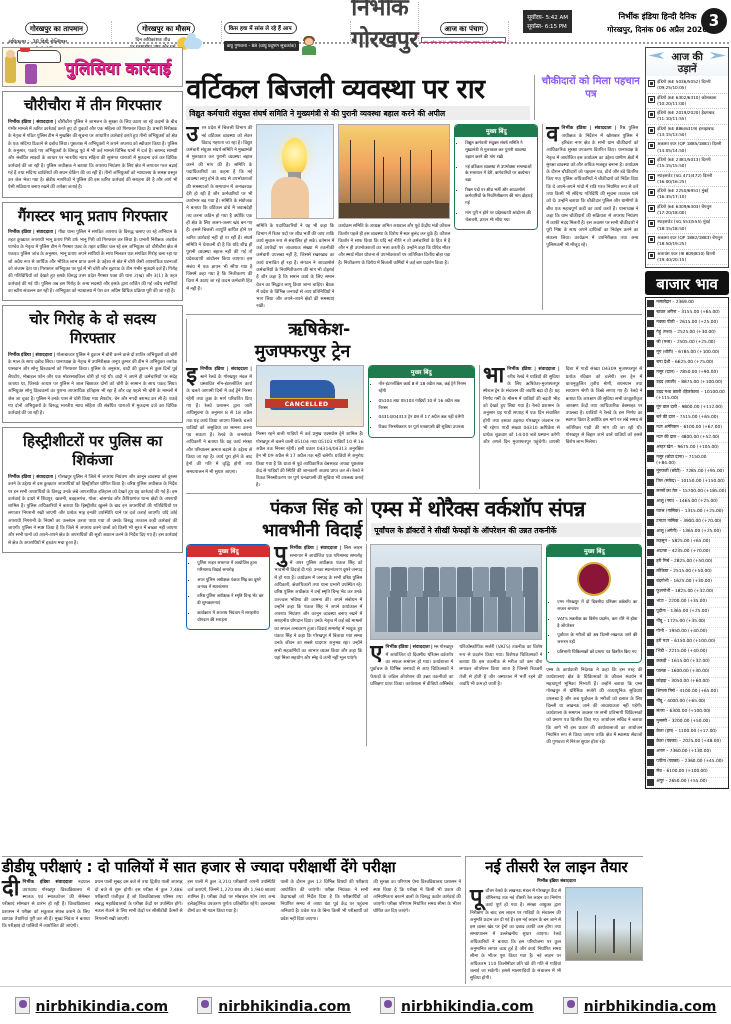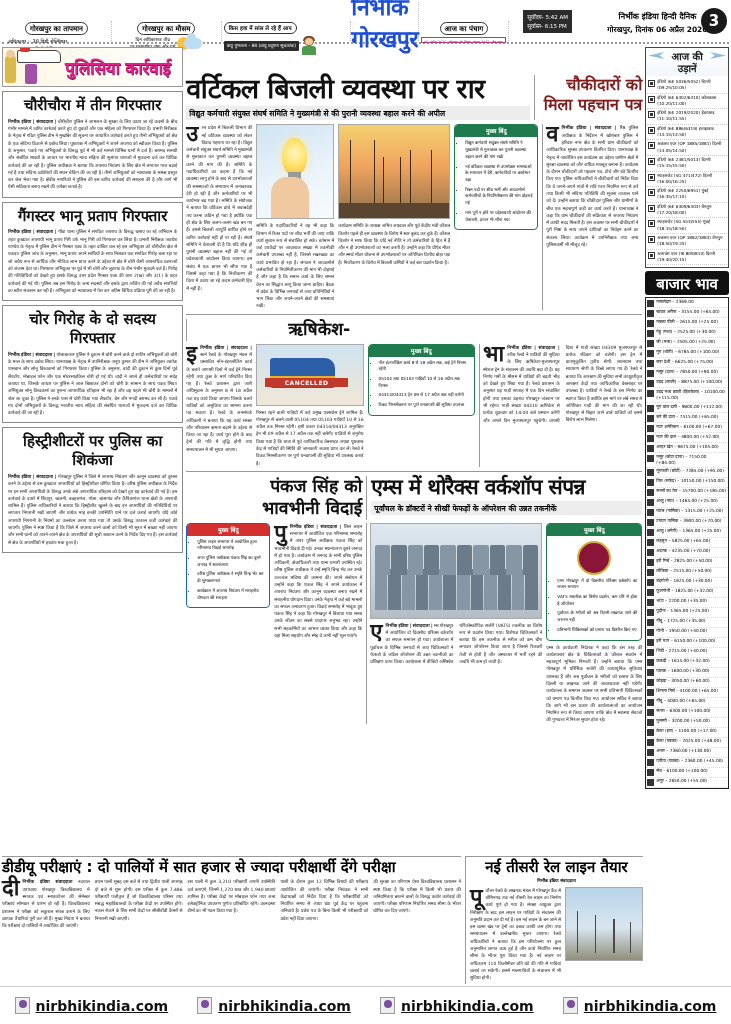--- a/index.html
+++ b/index.html
@@ -31,21 +31,21 @@
   .airchip { background:#2b2b2b; color:#fff; font-size:4.5px; padding:2px 3px; line-height:1.25; text-align:center; border-radius:1px;}
   .boyface { width:16px; height:18px; position:relative; }
   .boyface .head { position:absolute; left:3px; top:0; width:10px; height:9px; border-radius:50%; background:#f2c9a0; border:1px solid #8a5a30;}
   .boyface .hair { position:absolute; left:2px; top:-1px; width:12px; height:5px; border-radius:6px 6px 0 0; background:#6b4226;}
   .boyface .body { position:absolute; left:1px; top:9px; width:14px; height:9px; border-radius:3px 3px 0 0; background:#4f9a4f;}
   .sun { width:13px;height:13px;border-radius:50%;background:#f5c542; }
   .cloud { width:18px;height:11px;border-radius:7px;background:#bcdcf5; position:relative; margin-left:-6px;}
   .cloud:before{content:"";position:absolute;left:3px;top:-5px;width:9px;height:9px;border-radius:50%;background:#bcdcf5;}
 
   .mh-title { flex:1; display:flex; align-items:center; justify-content:center;
-              font-size:23px; font-weight:bold; letter-spacing:-0.5px; color:#1d4ed8;
+              font-size:23px; font-weight:bold; letter-spacing:-0.5px; color:#404040;
               border-right:1px dotted #bbb;}
   .mh-panchang { width: 92px; border-right:1px dotted #bbb;}
   .panch-body { border:1px solid #b03a7a; font-size:3.2px; line-height:1.3; padding:2px; margin-top:2px;
                 color:#7d2150; text-align:justify; height:30px; overflow:hidden;}
   .mh-sun { width: 78px; display:flex; flex-direction:column; justify-content:center; align-items:center;}
   .sunchip { background:#2b2b2b; color:#fff; font-size:5.5px; padding:3px 4px; line-height:1.6; text-align:left;}
   .mh-right { width: 146px; display:flex; flex-direction:column; justify-content:center; align-items:center; position:relative; }
   .mh-right .l1 { font-size:8px; font-weight:bold;}
   .mh-right .l2 { font-size:7.5px; font-weight:bold; margin-top:3px;}
   .pageno { position:absolute; right:2px; top:6px; width:26px;height:26px;border-radius:50%;
@@ -67,21 +67,21 @@
   .pb-car:after{content:"";position:absolute;left:2px;top:-4px;width:10px;height:5px;background:#d33;border-radius:2px;}
   .pb-cop { position:absolute; left:2px; top:8px; width:11px;height:27px;background:#d8b94a; border-radius:3px;}
   .pb-cop:before{content:"";position:absolute;left:1px;top:-6px;width:9px;height:8px;border-radius:50%;background:#f0c9a0;}
   .pb-thief{position:absolute;left:22px;top:16px;width:12px;height:20px;background:#a050a8;border-radius:2px;}
   .pb-txt { font-size:17px; font-weight:bold; color:#e0218a; letter-spacing:-0.3px;
             text-shadow: 0.5px 0.5px 0 #7a0f4a; }
 
   .newsbox { border:1px solid #8a8a8a; margin-top:4px; padding:4px 5px 6px; background:#fff;}
   .hl-xl { font-size:17.5px; font-weight:bold; text-align:right; line-height:1.25; color:#111;}
   .hl-lg { font-size:15px; font-weight:bold; text-align:center; line-height:1.25; color:#111;}
-  .hl-md { font-size:16px; font-weight:bold; text-align:right; line-height:1.25; color:#7f1d1d;}
+  .hl-md { font-size:10px; font-weight:bold; text-align:center; line-height:1.25; color:#8b5cf6;}
   .byline { font-size:4.6px; font-weight:bold; }
   .btext { font-size:4.5px; line-height:1.62; text-align:justify; color:#1b1b1b; margin-top:3px;
            hyphens:auto; word-spacing:-0.2px;}
   .btext.cols2 { column-count:2; column-gap:6px; }
 
   
   .lead-hl { font-size:27px; font-weight:bold; letter-spacing:-0.6px; line-height:1.05; color:#111;}
   .lead-sub { font-size:7.6px; font-weight:bold; background:#ededed; padding:2px 3px; margin-top:3px;}
   .mid-head-row { display:flex; gap:4px; }
 
@@ -307,20 +307,21 @@
             <span>रिष्ठ पुलिस अधीक्षक के निर्देशन में खोराबार पुलिस ने हरिवंश नगर क्षेत्र के सभी ग्राम चौकीदारों को आधिकारिक सुरक्षा उपकरण वितरित किए। थानाध्यक्ष के नेतृत्व में आयोजित इस कार्यक्रम का उद्देश्य ग्रामीण क्षेत्रों में सुरक्षा व्यवस्था को और अधिक मजबूत बनाना है। कार्यक्रम के दौरान चौकीदारों को पहचान पत्र, टॉर्च और डंडे वितरित किए गए। पुलिस अधिकारियों ने चौकीदारों को निर्देश दिया कि वे अपने-अपने गांवों में रात्रि गश्त नियमित रूप से करें तथा किसी भी संदिग्ध गतिविधि की सूचना तत्काल थाने को दें। उन्होंने बताया कि चौकीदार पुलिस और ग्रामीणों के बीच एक महत्वपूर्ण कड़ी का कार्य करते हैं। थानाध्यक्ष ने कहा कि ग्राम चौकीदारों की सक्रियता से अपराध नियंत्रण में काफी मदद मिलती है। इस अवसर पर सभी चौकीदारों ने पूरी निष्ठा के साथ अपने दायित्वों का निर्वहन करने का संकल्प लिया। कार्यक्रम में उपनिरीक्षक तथा अन्य पुलिसकर्मी भी मौजूद रहे।</span>
           </div>
         </div>
       </div>
 
       <div class="sep"></div>
 
       <div style="display:flex;gap:4px;">
         <div style="width:164px;border-left:1px solid #999;padding-left:4px;">
           <div class="hl-xl">ऋषिकेश-</div>
+          <div class="hl-xl">मुजफ्फरपुर ट्रेन</div>
         </div>
       </div>
 
       <div style="display:flex;gap:4px;margin-top:3px;">
         <div style="width:66px;">
           <div class="btext" style="margin-top:0;">
             <span class="byline">निर्भीक इंडिया | संवाददाता |</span>
             <span class="dropcap">इ</span>
             <span>स्टर्न रेलवे के गोरखपुर मंडल में प्रस्तावित नॉन-इंटरलॉकिंग कार्य के चलते आगामी दिनों में कई ट्रेनें निरस्त रहेंगी तथा कुछ के मार्ग परिवर्तित किए गए हैं। रेलवे प्रशासन द्वारा जारी अधिसूचना के अनुसार 8 से 18 अप्रैल तक यह कार्य किया जाएगा जिसके चलते यात्रियों को असुविधा का सामना करना पड़ सकता है। रेलवे के जनसंपर्क अधिकारी ने बताया कि यह कार्य संरक्षा और परिचालन क्षमता बढ़ाने के उद्देश्य से किया जा रहा है। कार्य पूरा होने के बाद ट्रेनों की गति में वृद्धि होगी तथा समयपालन में भी सुधार आएगा।</span>
           </div>

